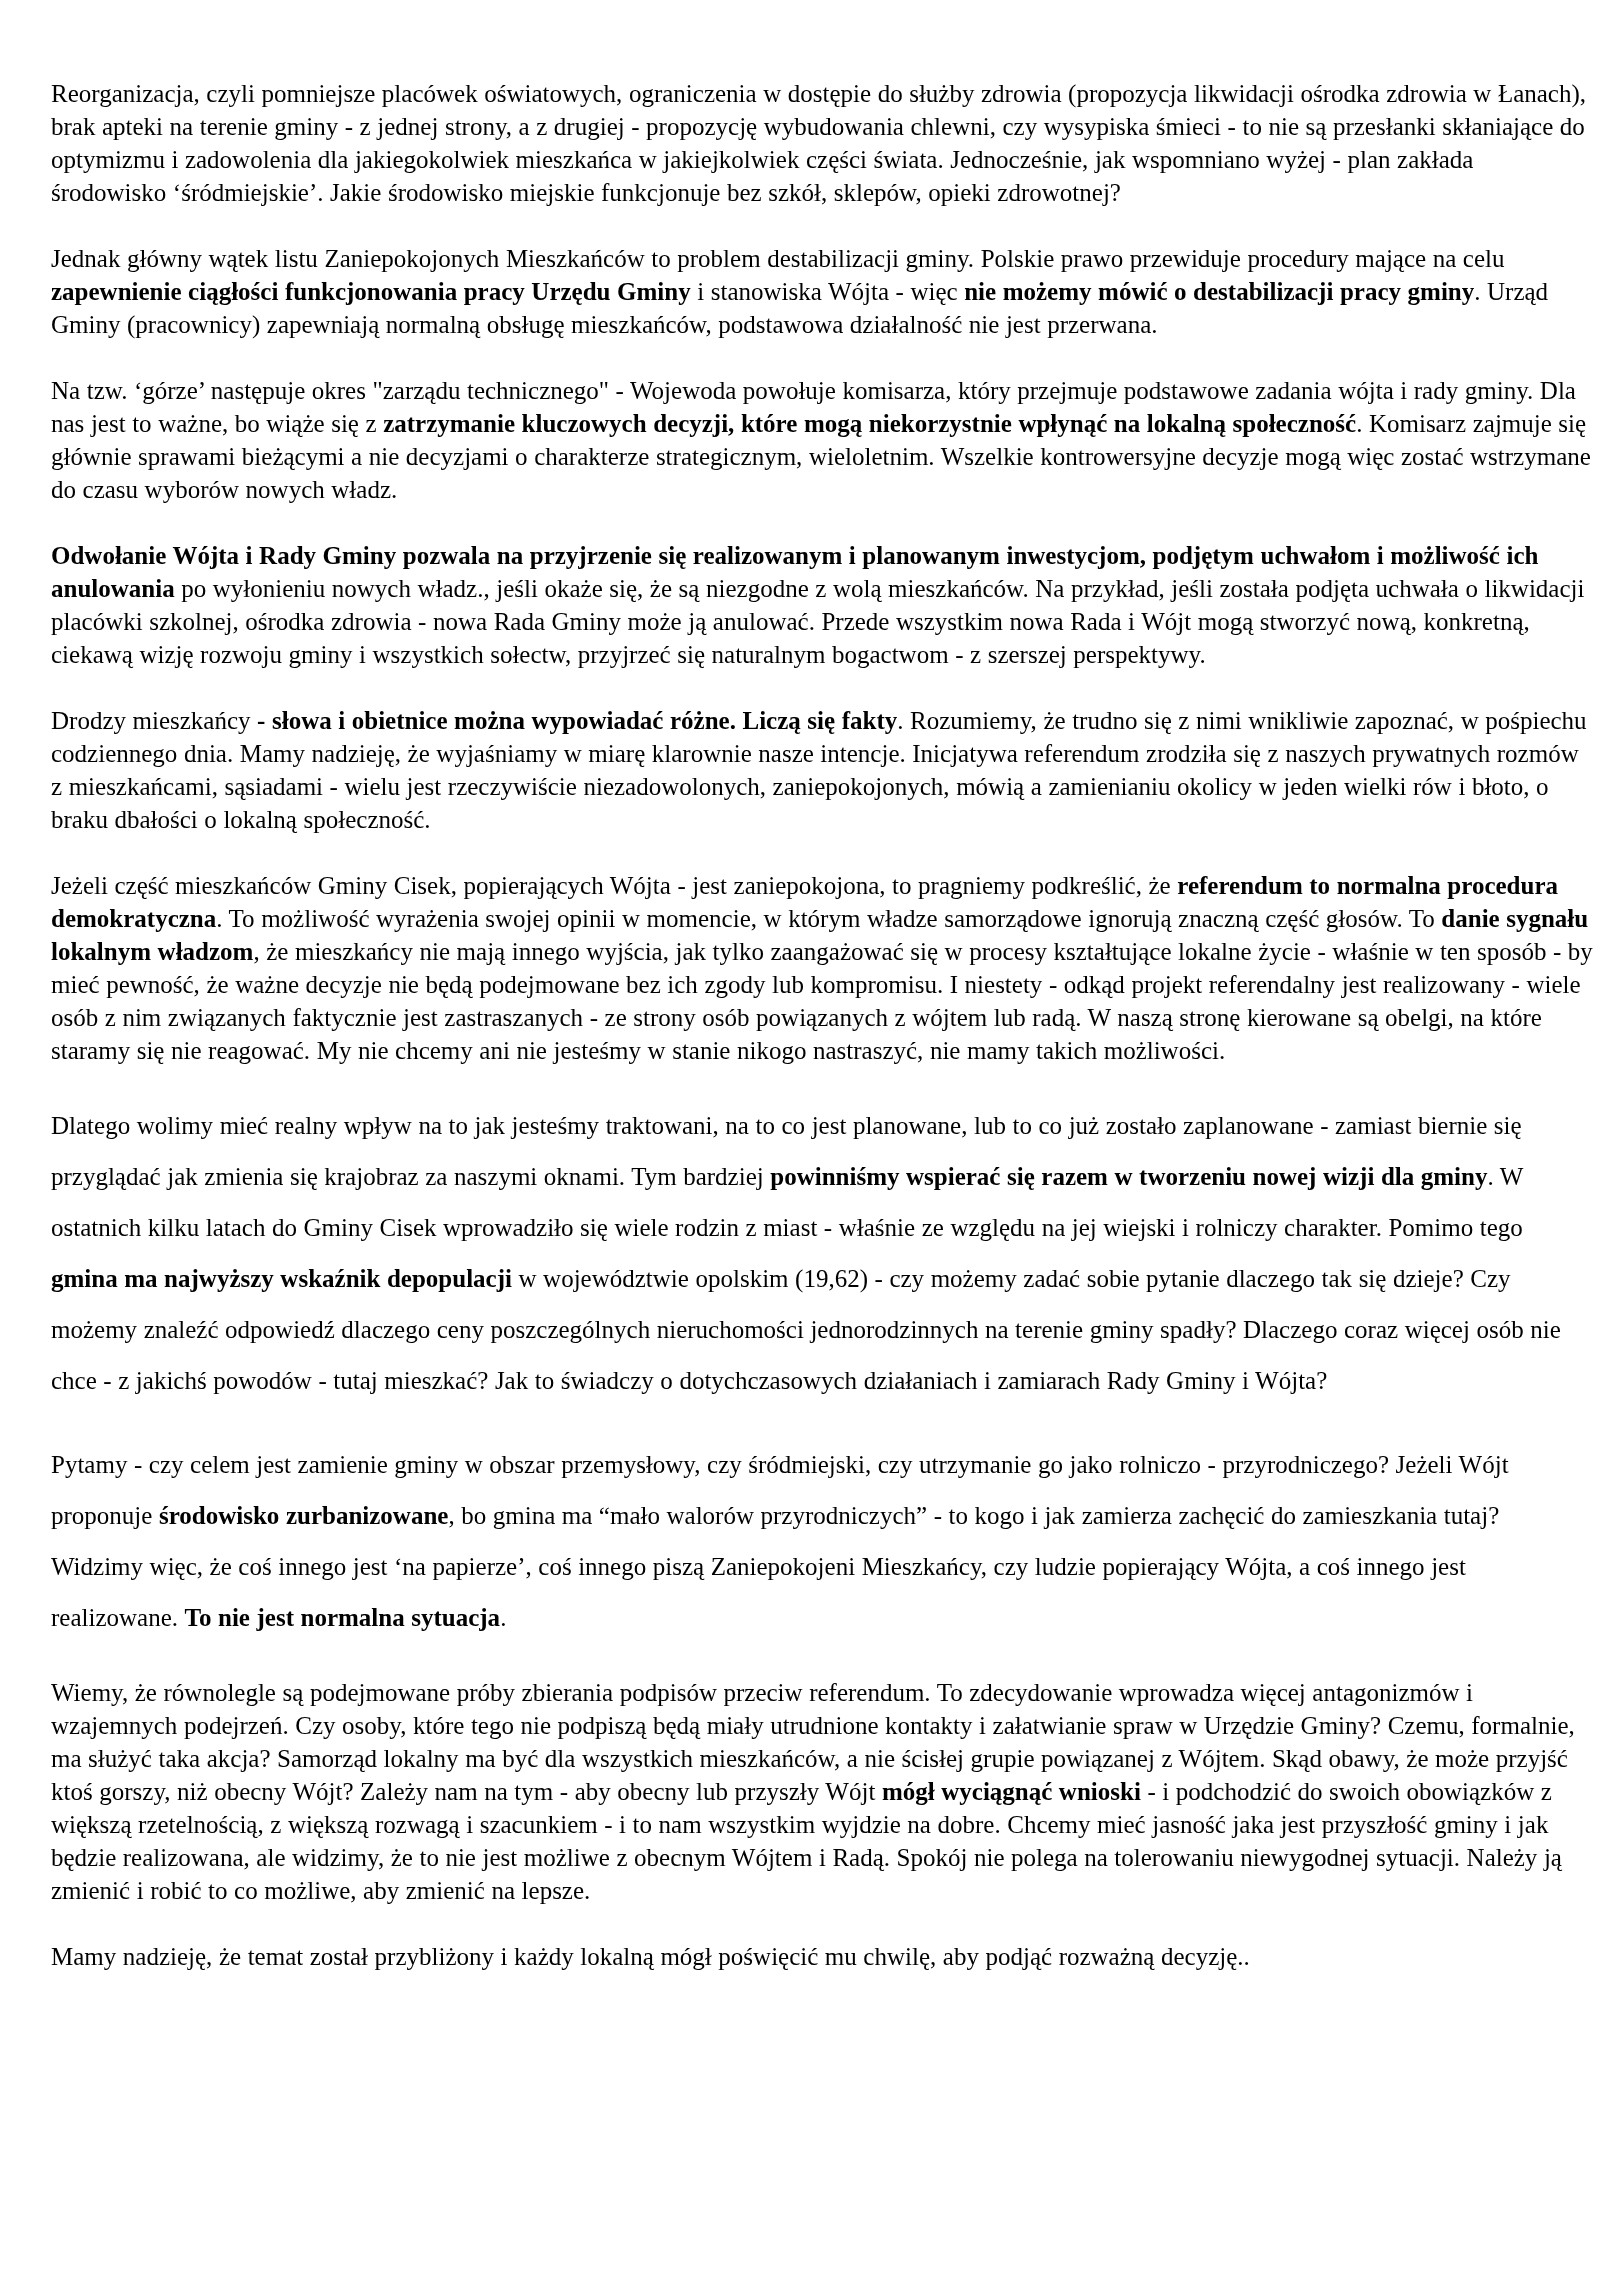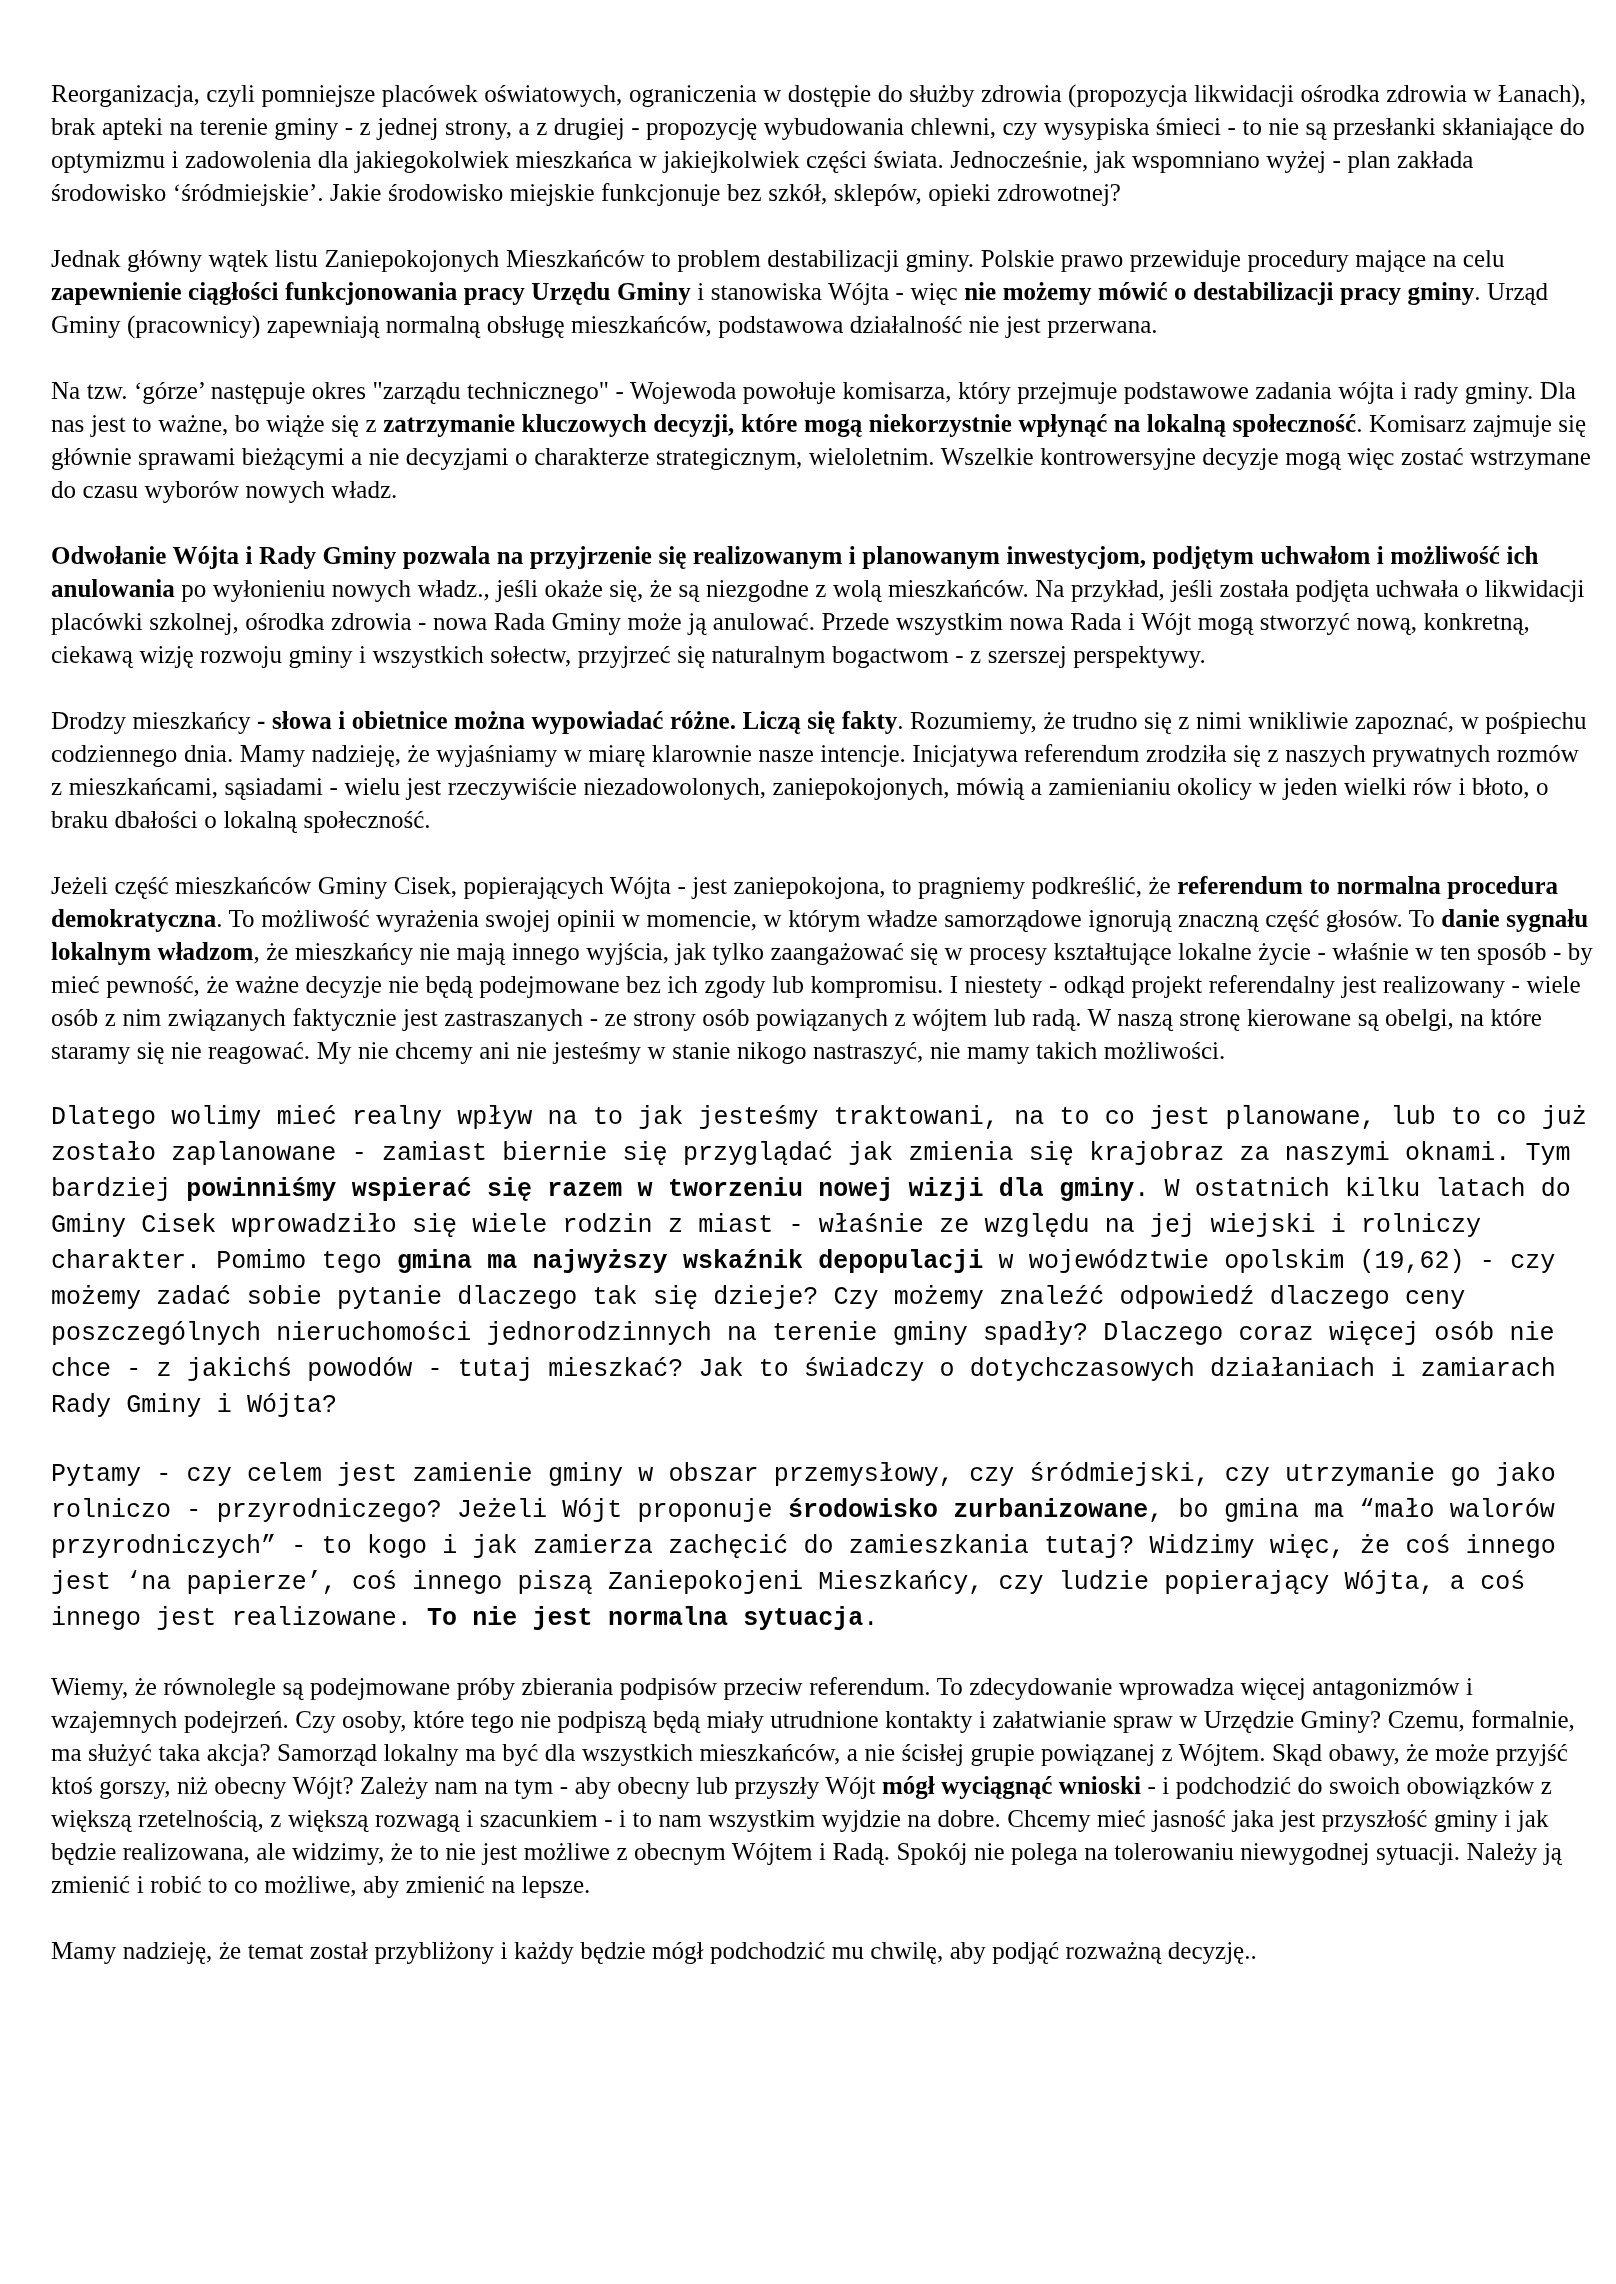--- a/index.html
+++ b/index.html
@@ -17,32 +17,32 @@
     top: 77px;
     width: 1556px;
   }
   .para {
     font-size: 25px;
     line-height: 33px;
     margin: 0 0 33px 12px;
     white-space: normal;
     word-spacing: 0.3px;
   }
-  .para.loose { line-height: 36px; font-family: Liberation Mono, monospace; }
+  .para.loose { line-height: 51px; }
   .para b { font-weight: bold; }
   .run { }
 </style>
 </head>
 <body>
 
 <div class="page">
   <p class="para"><span class="run">Reorganizacja, czyli pomniejsze placówek oświatowych, ograniczenia w dostępie do służby zdrowia (propozycja likwidacji ośrodka zdrowia w Łanach), brak apteki na terenie gminy - z jednej strony, a z drugiej - propozycję wybudowania chlewni, czy wysypiska śmieci - to nie są przesłanki skłaniające do optymizmu i zadowolenia dla jakiegokolwiek mieszkańca w jakiejkolwiek części świata. Jednocześnie, jak wspomniano wyżej - plan zakłada środowisko ‘śródmiejskie’. Jakie środowisko miejskie funkcjonuje bez szkół, sklepów, opieki zdrowotnej?</span></p>
   <p class="para"><span class="run">Jednak główny wątek listu Zaniepokojonych Mieszkańców to problem destabilizacji gminy. Polskie prawo przewiduje procedury mające na celu </span><b class="run">zapewnienie ciągłości funkcjonowania pracy Urzędu Gminy</b><span class="run"> i stanowiska Wójta  - więc </span><b class="run">nie możemy mówić o destabilizacji pracy gminy</b><span class="run">. Urząd Gminy (pracownicy) zapewniają normalną obsługę mieszkańców, podstawowa działalność nie jest przerwana.</span></p>
   <p class="para"><span class="run">Na tzw. ‘górze’ następuje okres "zarządu technicznego" -  Wojewoda powołuje komisarza, który przejmuje podstawowe zadania wójta i rady gminy. Dla nas jest to ważne, bo wiąże się z </span><b class="run">zatrzymanie kluczowych decyzji, które mogą niekorzystnie wpłynąć na lokalną społeczność</b><span class="run">. Komisarz zajmuje się głównie sprawami bieżącymi a nie decyzjami o charakterze strategicznym, wieloletnim. Wszelkie kontrowersyjne decyzje mogą więc zostać wstrzymane do czasu wyborów nowych władz.</span></p>
   <p class="para"><b class="run">Odwołanie Wójta i Rady Gminy pozwala na przyjrzenie się realizowanym i planowanym inwestycjom, podjętym uchwałom i możliwość ich anulowania</b><span class="run"> po wyłonieniu nowych władz., jeśli okaże się, że są niezgodne z wolą mieszkańców. Na przykład, jeśli została podjęta uchwała o likwidacji  placówki szkolnej, ośrodka zdrowia - nowa Rada Gminy może ją anulować. Przede wszystkim nowa Rada i Wójt mogą stworzyć nową, konkretną, ciekawą wizję rozwoju gminy i wszystkich sołectw, przyjrzeć się naturalnym bogactwom - z szerszej perspektywy.</span></p>
   <p class="para"><span class="run">Drodzy mieszkańcy </span><b class="run">- słowa i obietnice można wypowiadać różne. Liczą się fakty</b><span class="run">. Rozumiemy, że trudno się z nimi wnikliwie zapoznać, w pośpiechu codziennego dnia. Mamy nadzieję, że wyjaśniamy w miarę klarownie nasze intencje. Inicjatywa referendum zrodziła się z naszych prywatnych rozmów z mieszkańcami, sąsiadami - wielu jest rzeczywiście niezadowolonych, zaniepokojonych, mówią a zamienianiu okolicy w jeden wielki rów i błoto, o braku dbałości o lokalną społeczność.</span></p>
   <p class="para"><span class="run">Jeżeli część mieszkańców Gminy Cisek, popierających Wójta - jest zaniepokojona, to pragniemy podkreślić, że </span><b class="run">referendum to normalna procedura demokratyczna</b><span class="run">. To możliwość wyrażenia swojej opinii w momencie, w którym władze samorządowe ignorują znaczną część głosów. To </span><b class="run">danie sygnału lokalnym władzom</b><span class="run">, że mieszkańcy nie mają innego wyjścia, jak tylko zaangażować się w procesy kształtujące lokalne życie - właśnie w ten sposób - by mieć pewność, że ważne decyzje nie będą podejmowane bez ich zgody lub kompromisu. I niestety - odkąd projekt referendalny jest realizowany - wiele osób z nim związanych faktycznie jest zastraszanych - ze strony osób powiązanych z wójtem lub radą. W naszą stronę kierowane są obelgi, na które staramy się nie reagować. My nie chcemy ani nie jesteśmy w stanie nikogo nastraszyć, nie mamy takich możliwości.</span></p>
   <p class="para loose"><span class="run">Dlatego wolimy mieć realny wpływ na to jak jesteśmy traktowani, na to co jest planowane, lub to co już zostało zaplanowane - zamiast biernie się przyglądać jak zmienia się krajobraz za naszymi oknami. Tym bardziej </span><b class="run">powinniśmy wspierać się razem w tworzeniu nowej wizji dla gminy</b><span class="run">. W ostatnich kilku latach do Gminy Cisek wprowadziło się wiele rodzin z miast - właśnie ze względu na jej wiejski i rolniczy charakter. Pomimo tego </span><b class="run">gmina ma najwyższy wskaźnik depopulacji</b><span class="run"> w województwie opolskim (19,62) - czy możemy zadać sobie pytanie dlaczego tak się dzieje? Czy możemy znaleźć odpowiedź dlaczego ceny poszczególnych nieruchomości jednorodzinnych na terenie gminy spadły? Dlaczego coraz więcej osób nie chce - z jakichś powodów -  tutaj mieszkać? Jak to świadczy o dotychczasowych działaniach i zamiarach Rady Gminy i Wójta?</span></p>
   <p class="para loose"><span class="run">Pytamy - czy celem jest zamienie gminy w obszar przemysłowy, czy śródmiejski, czy utrzymanie go jako rolniczo - przyrodniczego? Jeżeli Wójt proponuje </span><b class="run">środowisko zurbanizowane</b><span class="run">, bo gmina ma “mało walorów przyrodniczych” - to kogo i jak zamierza zachęcić do zamieszkania tutaj? Widzimy więc, że coś innego jest ‘na papierze’, coś innego piszą Zaniepokojeni Mieszkańcy, czy ludzie popierający Wójta, a coś innego jest realizowane. </span><b class="run">To nie jest normalna sytuacja</b><span class="run">.</span></p>
   <p class="para"><span class="run">Wiemy, że równolegle są podejmowane próby zbierania podpisów przeciw referendum. To zdecydowanie wprowadza więcej antagonizmów i wzajemnych podejrzeń. Czy osoby, które tego nie podpiszą będą miały utrudnione kontakty i załatwianie spraw w Urzędzie Gminy? Czemu, formalnie, ma służyć taka akcja? Samorząd lokalny ma być dla wszystkich mieszkańców, a nie ścisłej grupie powiązanej z Wójtem. Skąd obawy, że może przyjść ktoś gorszy, niż obecny Wójt? Zależy nam na tym - aby obecny lub przyszły Wójt </span><b class="run">mógł wyciągnąć wnioski</b><span class="run"> - i podchodzić do swoich obowiązków z większą rzetelnością, z większą rozwagą i szacunkiem - i to nam wszystkim wyjdzie na dobre. Chcemy mieć jasność jaka jest przyszłość gminy i jak będzie realizowana, ale widzimy, że to nie jest możliwe z obecnym Wójtem i Radą. Spokój nie polega na tolerowaniu niewygodnej sytuacji. Należy ją zmienić i robić to co możliwe, aby zmienić na lepsze.</span></p>
-  <p class="para"><span class="run">Mamy nadzieję, że temat został przybliżony i każdy będzie mógł podchodzić mu chwilę, aby podjąć rozważną decyzję..</span></p>
+  <p class="para"><span class="run">Mamy nadzieję, że temat został przybliżony i każdy lokalną mógł poświęcić mu chwilę, aby podjąć rozważną decyzję..</span></p>
 </div>
 
 
 </body></html>

